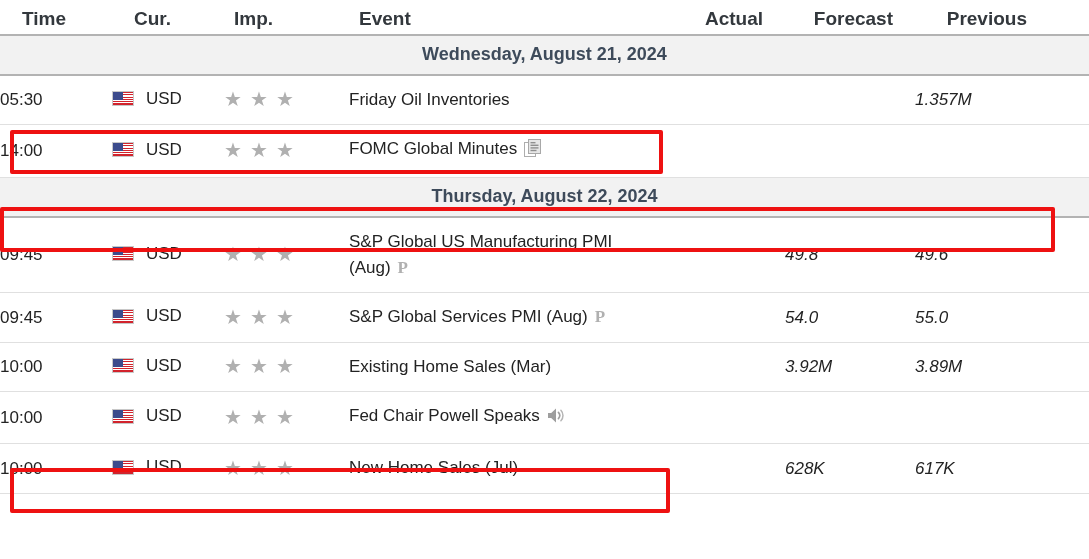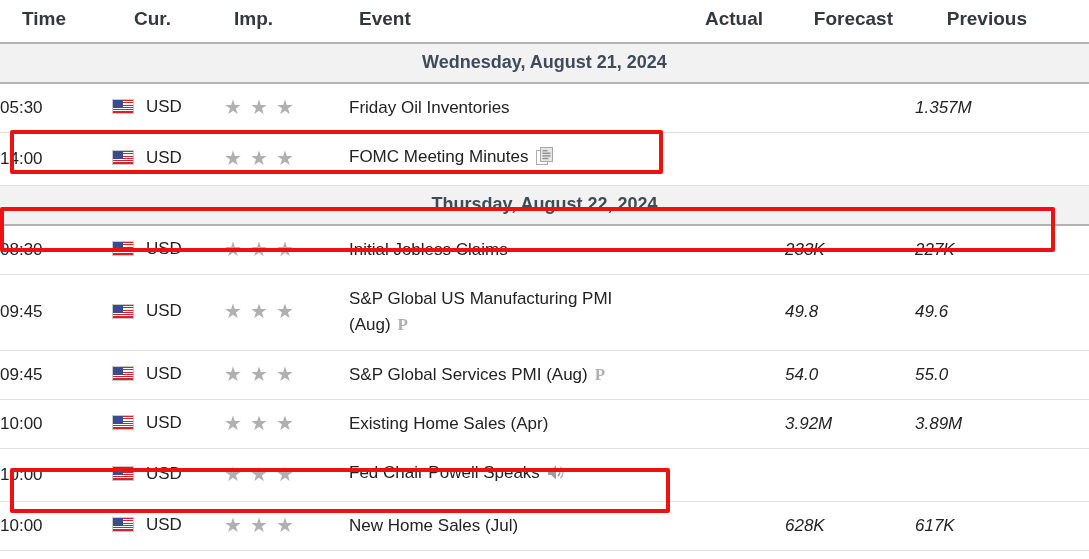--- a/index.html
+++ b/index.html
@@ -34,21 +34,21 @@
   col.c-actual   { width: 130px; }
   col.c-forecast { width: 130px; }
   col.c-previous { width: 134px; }
   col.c-pad      { width: 40px;  }
 
   
   thead th {
     font-size: 19px;
     font-weight: bold;
     color: #33383d;
-    padding: 8px 0 12px 0;
+    padding: 8px 0 4px 0;
     border-bottom: 2px solid #b3b3b3;
     background: #ffffff;
     white-space: nowrap;
   }
   th.h-left  { text-align: left;  padding-left: 22px; }
   th.h-right { text-align: right; padding-right: 22px; }
   th.h-event { text-align: left;  padding-left: 10px; }
   th.h-pad   { border-bottom: 2px solid #b3b3b3; }
 
   
@@ -221,54 +221,37 @@
           <td class="t-time">14:00</td>
           <td class="t-cur"><span class="cur-wrap">
               <span class="flag"></span>
               <span class="cur-code">USD</span>
             </span></td>
           <td class="t-imp"><span class="stars">
               <span class="star">★</span>
               <span class="star">★</span>
               <span class="star">★</span>
             </span></td>
-          <td class="t-event"><span class="ev-text">FOMC Meeting Minutes</span><span class="icon-inline"><svg class="doc-icon" viewBox="0 0 17 18" xmlns="http://www.w3.org/2000/svg">
+          <td class="t-event"><span class="ev-text">FOMC Global Minutes</span><span class="icon-inline"><svg class="doc-icon" viewBox="0 0 17 18" xmlns="http://www.w3.org/2000/svg">
                 <rect x="0.5" y="3.5" width="11" height="14" fill="#ffffff" stroke="#adadad"></rect>
                 <rect x="4.5" y="0.5" width="12" height="14" fill="#e6e6e6" stroke="#a8a8a8"></rect>
                 <rect x="6.5" y="3" width="5" height="1.4" fill="#8f8f8f"></rect>
                 <rect x="6.5" y="5.6" width="8" height="1.4" fill="#8f8f8f"></rect>
                 <rect x="6.5" y="8.2" width="8" height="1.4" fill="#8f8f8f"></rect>
                 <rect x="6.5" y="10.8" width="6" height="1.4" fill="#8f8f8f"></rect>
               </svg></span></td>
           <td class="t-num"></td>
           <td class="t-num"></td>
           <td class="t-num"></td>
           <td class="t-pad"></td>
         </tr>
         <tr class="date-row">
           <td colspan="8">Thursday, August 22, 2024</td>
         </tr>
         <tr class="ev-row">
-          <td class="t-time">08:30</td>
-          <td class="t-cur"><span class="cur-wrap">
-              <span class="flag"></span>
-              <span class="cur-code">USD</span>
-            </span></td>
-          <td class="t-imp"><span class="stars">
-              <span class="star">★</span>
-              <span class="star">★</span>
-              <span class="star">★</span>
-            </span></td>
-          <td class="t-event"><span class="ev-text">Initial Jobless Claims</span></td>
-          <td class="t-num"></td>
-          <td class="t-num">233K</td>
-          <td class="t-num">227K</td>
-          <td class="t-pad"></td>
-        </tr>
-        <tr class="ev-row">
           <td class="t-time">09:45</td>
           <td class="t-cur"><span class="cur-wrap">
               <span class="flag"></span>
               <span class="cur-code">USD</span>
             </span></td>
           <td class="t-imp"><span class="stars">
               <span class="star">★</span>
               <span class="star">★</span>
               <span class="star">★</span>
             </span></td>
@@ -299,21 +282,21 @@
           <td class="t-time">10:00</td>
           <td class="t-cur"><span class="cur-wrap">
               <span class="flag"></span>
               <span class="cur-code">USD</span>
             </span></td>
           <td class="t-imp"><span class="stars">
               <span class="star">★</span>
               <span class="star">★</span>
               <span class="star">★</span>
             </span></td>
-          <td class="t-event"><span class="ev-text">Existing Home Sales (Apr)</span></td>
+          <td class="t-event"><span class="ev-text">Existing Home Sales (Mar)</span></td>
           <td class="t-num"></td>
           <td class="t-num">3.92M</td>
           <td class="t-num">3.89M</td>
           <td class="t-pad"></td>
         </tr>
         <tr class="ev-row">
           <td class="t-time">10:00</td>
           <td class="t-cur"><span class="cur-wrap">
               <span class="flag"></span>
               <span class="cur-code">USD</span>

